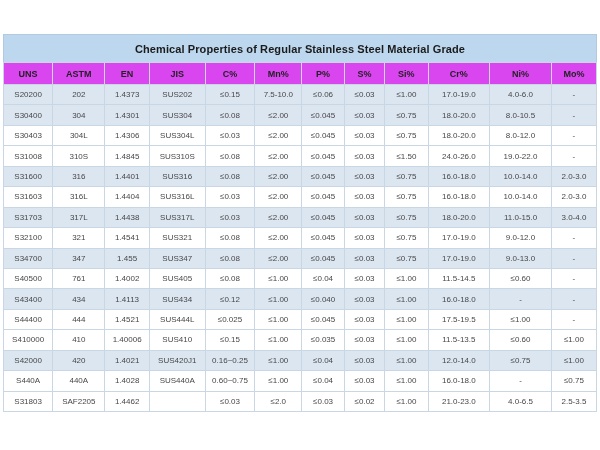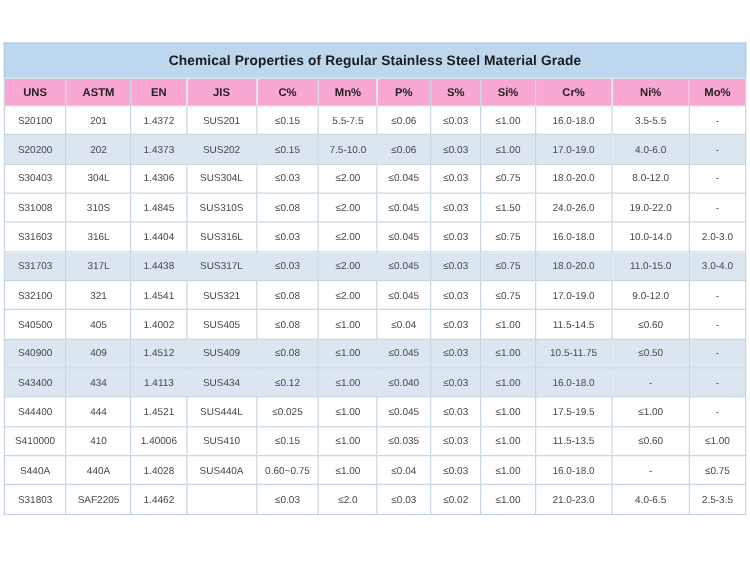--- a/index.html
+++ b/index.html
@@ -43,21 +43,21 @@
   th, td {
     border: 1px solid #c9d7e4;
     text-align: center;
     vertical-align: middle;
     padding: 0 1px;
     white-space: nowrap;
     overflow: hidden;
   }
   thead tr { height: 22px; }
   th {
-    background: #f9a8d4;
+    background: #d946ef;
     font-size: 9px;
     font-weight: bold;
     color: #222222;
   }
   td {
     font-size: 8px;
     color: #474747;
     background: #ffffff;
   }
   tr.alt td { background: #dce6f1; }
@@ -93,48 +93,48 @@
             <th>Mn%</th>
             <th>P%</th>
             <th>S%</th>
             <th>Si%</th>
             <th>Cr%</th>
             <th>Ni%</th>
             <th>Mo%</th>
           </tr>
       </thead>
       <tbody id="table-body">
-          <tr>
-            <td>S20100</td>
-            <td>201</td>
-            <td>1.4372</td>
-            <td>SUS201</td>
-            <td>≤0.15</td>
-            <td>5.5-7.5</td>
-            <td>≤0.06</td>
-            <td>≤0.03</td>
-            <td>≤1.00</td>
-            <td>16.0-18.0</td>
-            <td>3.5-5.5</td>
-            <td>-</td>
-          </tr>
           <tr class="alt">
             <td>S20200</td>
             <td>202</td>
             <td>1.4373</td>
             <td>SUS202</td>
             <td>≤0.15</td>
             <td>7.5-10.0</td>
             <td>≤0.06</td>
             <td>≤0.03</td>
             <td>≤1.00</td>
             <td>17.0-19.0</td>
             <td>4.0-6.0</td>
             <td>-</td>
           </tr>
+          <tr class="alt">
+            <td>S30400</td>
+            <td>304</td>
+            <td>1.4301</td>
+            <td>SUS304</td>
+            <td>≤0.08</td>
+            <td>≤2.00</td>
+            <td>≤0.045</td>
+            <td>≤0.03</td>
+            <td>≤0.75</td>
+            <td>18.0-20.0</td>
+            <td>8.0-10.5</td>
+            <td>-</td>
+          </tr>
           <tr>
             <td>S30403</td>
             <td>304L</td>
             <td>1.4306</td>
             <td>SUS304L</td>
             <td>≤0.03</td>
             <td>≤2.00</td>
             <td>≤0.045</td>
             <td>≤0.03</td>
             <td>≤0.75</td>
@@ -149,20 +149,34 @@
             <td>SUS310S</td>
             <td>≤0.08</td>
             <td>≤2.00</td>
             <td>≤0.045</td>
             <td>≤0.03</td>
             <td>≤1.50</td>
             <td>24.0-26.0</td>
             <td>19.0-22.0</td>
             <td>-</td>
           </tr>
+          <tr class="alt">
+            <td>S31600</td>
+            <td>316</td>
+            <td>1.4401</td>
+            <td>SUS316</td>
+            <td>≤0.08</td>
+            <td>≤2.00</td>
+            <td>≤0.045</td>
+            <td>≤0.03</td>
+            <td>≤0.75</td>
+            <td>16.0-18.0</td>
+            <td>10.0-14.0</td>
+            <td>2.0-3.0</td>
+          </tr>
           <tr>
             <td>S31603</td>
             <td>316L</td>
             <td>1.4404</td>
             <td>SUS316L</td>
             <td>≤0.03</td>
             <td>≤2.00</td>
             <td>≤0.045</td>
             <td>≤0.03</td>
             <td>≤0.75</td>
@@ -191,46 +205,46 @@
             <td>SUS321</td>
             <td>≤0.08</td>
             <td>≤2.00</td>
             <td>≤0.045</td>
             <td>≤0.03</td>
             <td>≤0.75</td>
             <td>17.0-19.0</td>
             <td>9.0-12.0</td>
             <td>-</td>
           </tr>
+          <tr class="alt">
+            <td>S34700</td>
+            <td>347</td>
+            <td>1.455</td>
+            <td>SUS347</td>
+            <td>≤0.08</td>
+            <td>≤2.00</td>
+            <td>≤0.045</td>
+            <td>≤0.03</td>
+            <td>≤0.75</td>
+            <td>17.0-19.0</td>
+            <td>9.0-13.0</td>
+            <td>-</td>
+          </tr>
           <tr>
             <td>S40500</td>
-            <td>405</td>
+            <td>761</td>
             <td>1.4002</td>
             <td>SUS405</td>
             <td>≤0.08</td>
             <td>≤1.00</td>
             <td>≤0.04</td>
             <td>≤0.03</td>
             <td>≤1.00</td>
             <td>11.5-14.5</td>
             <td>≤0.60</td>
-            <td>-</td>
-          </tr>
-          <tr class="alt">
-            <td>S40900</td>
-            <td>409</td>
-            <td>1.4512</td>
-            <td>SUS409</td>
-            <td>≤0.08</td>
-            <td>≤1.00</td>
-            <td>≤0.045</td>
-            <td>≤0.03</td>
-            <td>≤1.00</td>
-            <td>10.5-11.75</td>
-            <td>≤0.50</td>
             <td>-</td>
           </tr>
           <tr class="alt">
             <td>S43400</td>
             <td>434</td>
             <td>1.4113</td>
             <td>SUS434</td>
             <td>≤0.12</td>
             <td>≤1.00</td>
             <td>≤0.040</td>
@@ -259,20 +273,34 @@
             <td>410</td>
             <td>1.40006</td>
             <td>SUS410</td>
             <td>≤0.15</td>
             <td>≤1.00</td>
             <td>≤0.035</td>
             <td>≤0.03</td>
             <td>≤1.00</td>
             <td>11.5-13.5</td>
             <td>≤0.60</td>
+            <td>≤1.00</td>
+          </tr>
+          <tr class="alt">
+            <td>S42000</td>
+            <td>420</td>
+            <td>1.4021</td>
+            <td>SUS420J1</td>
+            <td>0.16~0.25</td>
+            <td>≤1.00</td>
+            <td>≤0.04</td>
+            <td>≤0.03</td>
+            <td>≤1.00</td>
+            <td>12.0-14.0</td>
+            <td>≤0.75</td>
             <td>≤1.00</td>
           </tr>
           <tr>
             <td>S440A</td>
             <td>440A</td>
             <td>1.4028</td>
             <td>SUS440A</td>
             <td>0.60~0.75</td>
             <td>≤1.00</td>
             <td>≤0.04</td>

